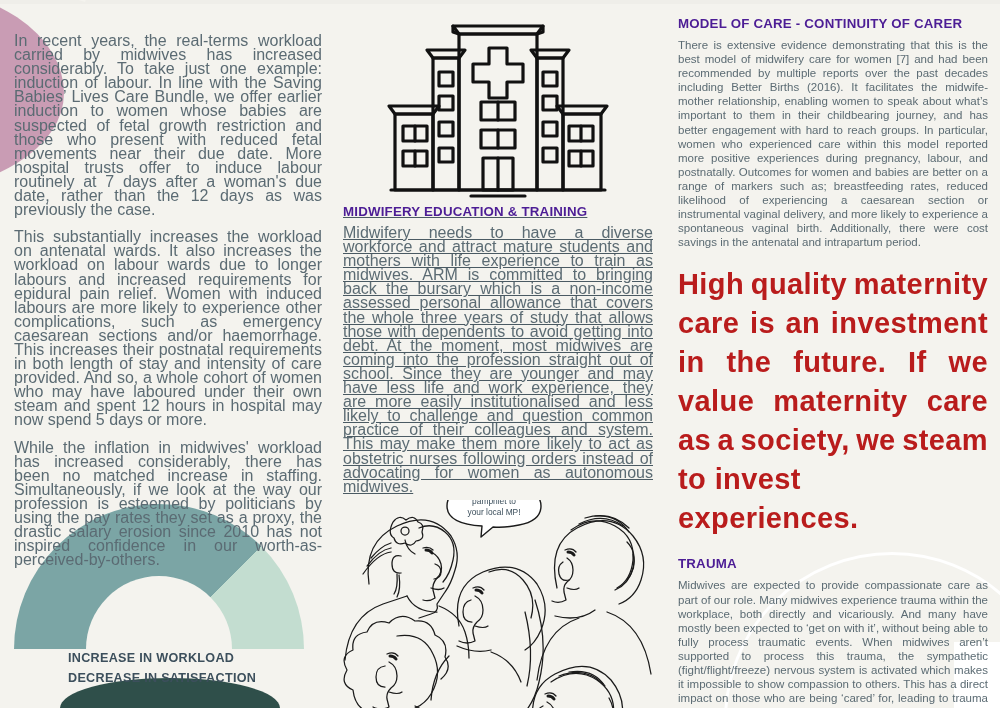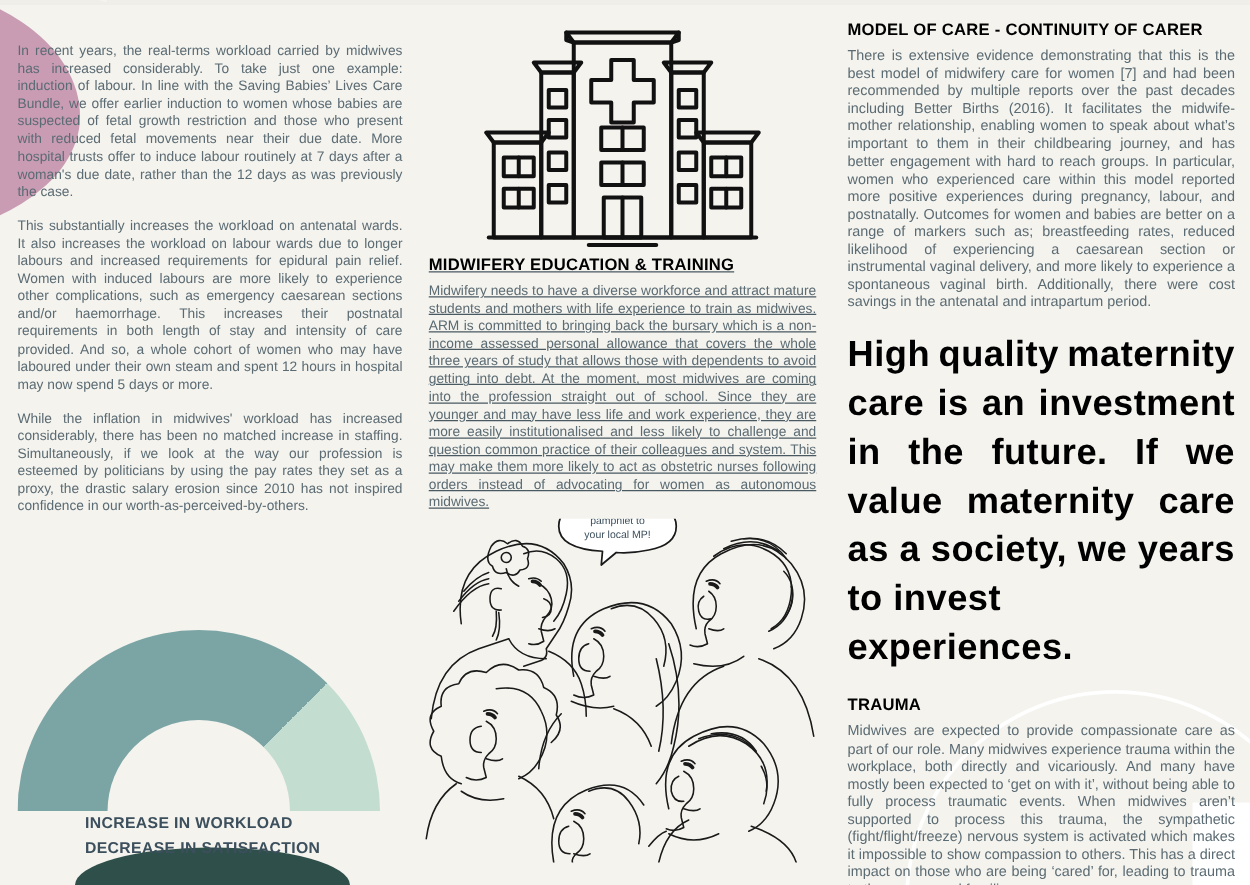--- a/index.html
+++ b/index.html
@@ -44,24 +44,24 @@
   }
 
   
   .col{position:absolute;top:0;z-index:3;}
   .col-left  {left:14px;  width:308px;}
   .col-mid   {left:343px; width:310px;}
   .col-right {left:678px; width:310px;}
 
   h2.sec{
     font-size:13.3px;font-weight:bold;letter-spacing:.2px;
-    color:#000000;margin:0 0 7px 0;text-transform:uppercase;
+    color:#4c1d95;margin:0 0 7px 0;text-transform:uppercase;
   }
   p.body{
-    font-size:11px;line-height:14.1px;margin:0 0 13px 0;
+    font-size:16px;line-height:14.1px;margin:0 0 13px 0;
     text-align:justify;color:#5b6b73;
   }
   p.body.last{margin-bottom:0;}
   p.bold-note{
     font-size:11.6px;line-height:14.1px;margin:13px 0 0 0;
     font-weight:bold;color:#3c4f5c;
   }
 
   
   .col-left{padding-top:34px;}
@@ -100,21 +100,21 @@
     width:318px;height:275px;display:block;margin:6px 0 0 -4px;
   }
   .bubble-text{
     font-family:"Liberation Sans", sans-serif;
     font-size:8.4px;fill:#3c4f5c;
   }
 
   
   .col-right{padding-top:16px;}
   .pullquote{
-    font-size:29px;line-height:39px;color:#000000;font-weight:bold;
+    font-size:29px;line-height:39px;color:#b91c1c;font-weight:bold;
     letter-spacing:.4px;text-align:justify;margin:16px 0 18px 0;
   }
   .pullquote span.lastline{display:block;text-align:left;}
   .col-right p.body{font-size:11.5px;line-height:14.1px;}
   h2.sec.trauma{margin-top:2px;}
 </style>
 </head>
 <body>
 
 <div class="page">
@@ -323,21 +323,21 @@
       <span style="display: flex; justify-content: space-between;">
           <i style="font-style: normal;">value</i>
           <i style="font-style: normal;">maternity</i>
           <i style="font-style: normal;">care</i>
         </span>
       <span style="display: flex; justify-content: space-between;">
           <i style="font-style: normal;">as</i>
           <i style="font-style: normal;">a</i>
           <i style="font-style: normal;">society,</i>
           <i style="font-style: normal;">we</i>
-          <i style="font-style: normal;">years</i>
+          <i style="font-style: normal;">steam</i>
         </span>
       <span class="lastline" style="display: block;">to invest experiences.</span>
     </div>
 
     <h2 class="sec trauma">TRAUMA</h2>
     <p class="body last">Midwives are expected to provide compassionate care as part of our role. Many midwives experience trauma within the workplace, both directly and vicariously. And many have mostly been expected to ‘get on with it’, without being able to fully process traumatic events. When midwives aren’t supported to process this trauma, the sympathetic (fight/flight/freeze) nervous system is activated which makes it impossible to show compassion to others. This has a direct impact on those who are being ‘cared’ for, leading to trauma to the women and families.</p>
     <p class="bold-note">Women for midwives care for women.</p>
   </div>
 
 </div>

